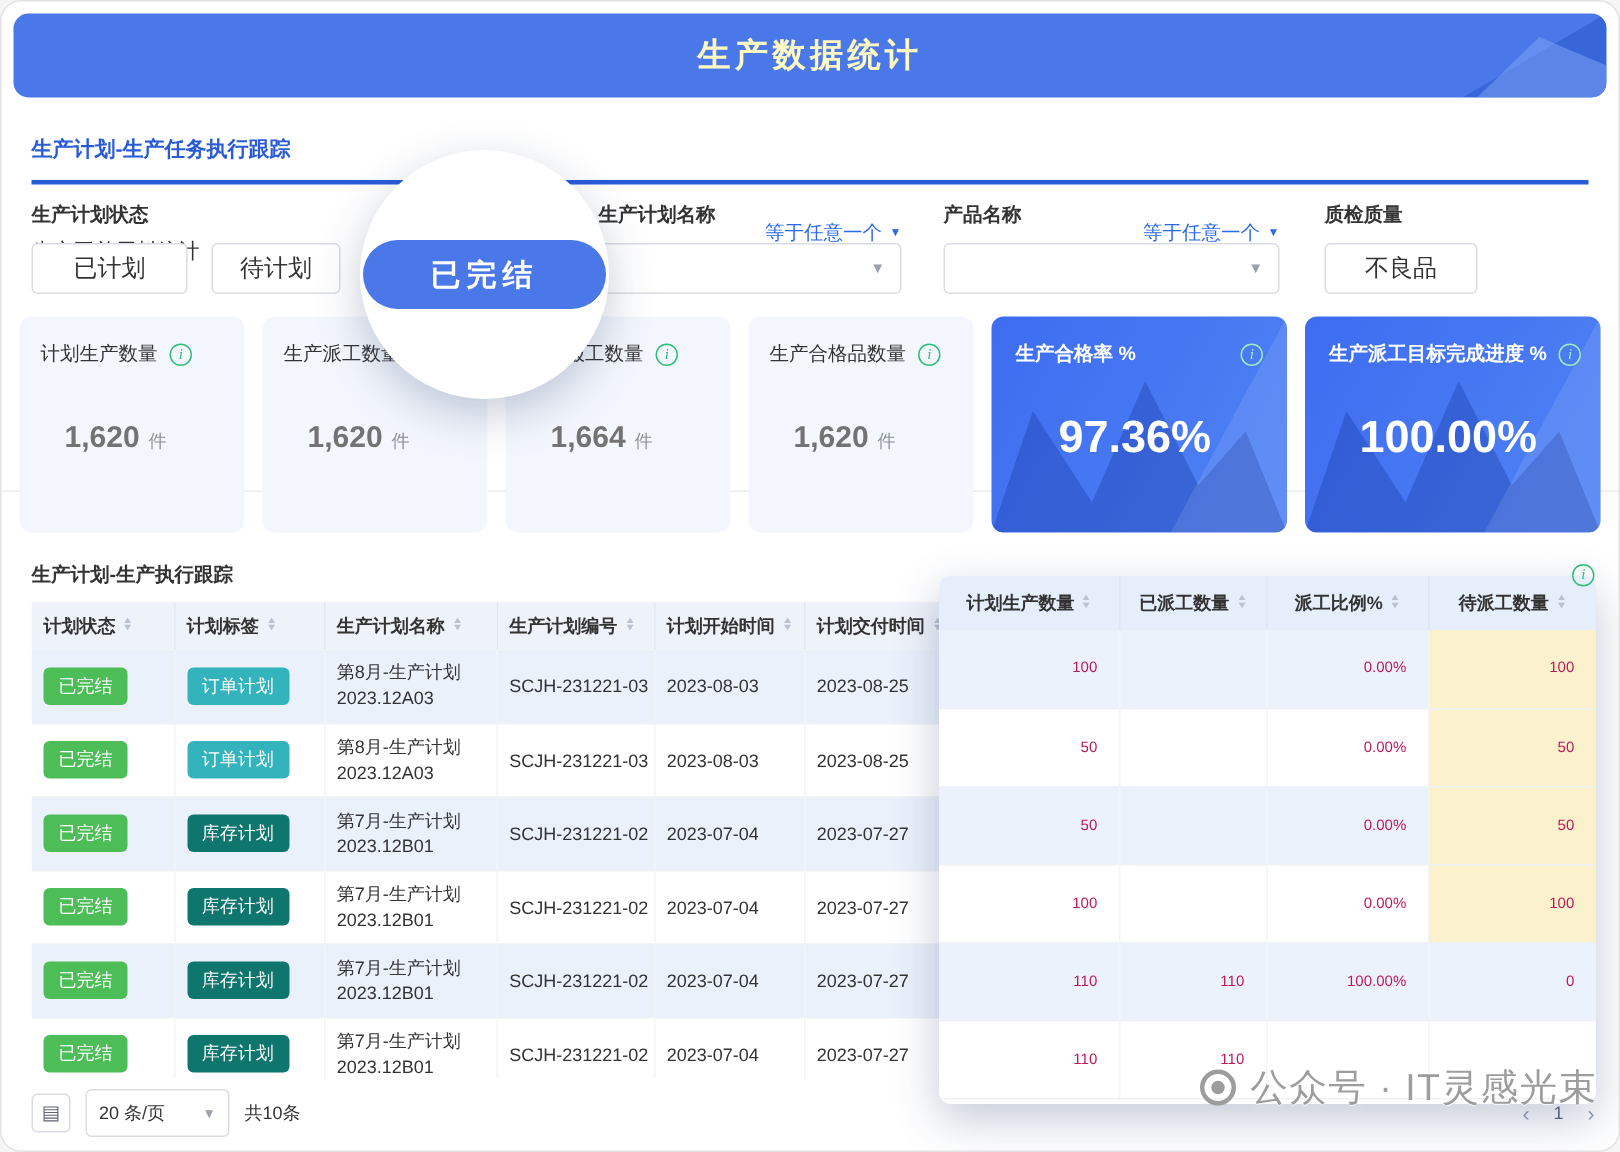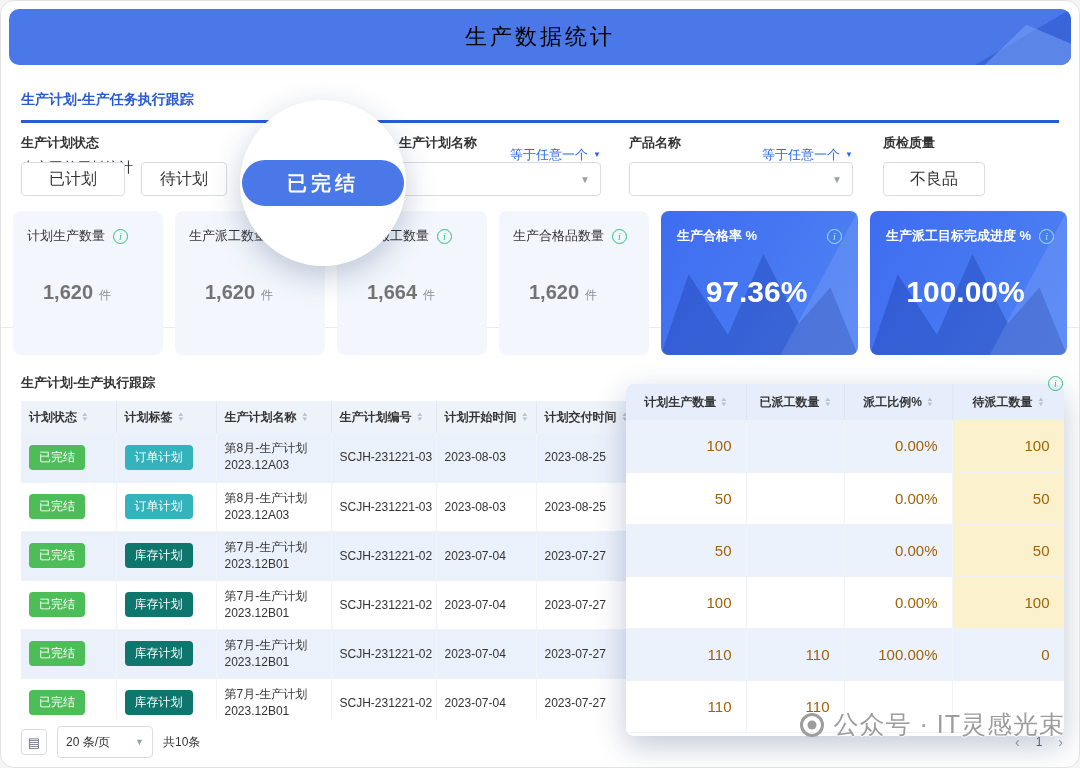--- a/index.html
+++ b/index.html
@@ -6,21 +6,21 @@
   html,body { background:#f5f5f5; }
   body { font-family:"Liberation Sans","DejaVu Sans",sans-serif; width:1080px; height:768px; }
 
   .page { position:relative; width:1080px; height:768px; background:#fff;
           border:1px solid #e2e2e2; border-radius:14px; overflow:hidden; }
 
   
   .app-header { position:absolute; left:8px; top:8px; right:8px; height:56px;
                 background:#4a78e8; border-radius:10px; display:flex; align-items:center;
                 justify-content:center; overflow:hidden; }
-  .app-header h1 { color:#000000; font-size:22px; font-weight:normal; letter-spacing:3px; }
+  .app-header h1 { color:#fef9c3; font-size:22px; font-weight:bold; letter-spacing:3px; }
   .header-deco { position:absolute; right:0; top:0; bottom:0; width:160px; pointer-events:none; }
   .header-deco .p1 { position:absolute; inset:0; background:#3561d4;
                      clip-path:polygon(100% 0, 40% 100%, 100% 100%); opacity:.85; }
   .header-deco .p2 { position:absolute; inset:0; background:#7aa0f6;
                      clip-path:polygon(72% 28%, 100% 62%, 100% 100%, 46% 100%); opacity:.55; }
 
   
   .tabs { position:absolute; top:84px; left:0; right:0; display:flex; gap:36px;
           padding:6px 20px 0; border-bottom:1px solid #e9ebf0;flex-direction:column; }
   .tab { font-size:14px; color:#333; padding-bottom:11px; border-bottom:3px solid transparent;
@@ -105,21 +105,21 @@
   .badge { display:inline-block; padding:4px 10px; border-radius:4px; color:#fff; font-size:12px; }
   .badge.green { background:#4cbd57; }
   .badge.teal { background:#33b3bb; }
   .badge.orange { background:#0f766e; }
 
   
   .overlay { position:absolute; left:625px; top:383px; width:438px; height:352px; background:#fff;
              border-radius:8px; box-shadow:0 10px 30px rgba(40,60,110,.28); overflow:hidden; z-index:5; }
   .ov-table { width:438px; }
   .ov-table thead th { height:36px; background:#e7eefb; text-align:center; border-right:1px solid #dde6f4; }
-  .ov-table tbody td { height:52px; text-align:right; padding:0 14px; font-size:15px; color:#a16207;
+  .ov-table tbody td { height:52px; text-align:right; padding:0 14px; font-size:10px; color:#be185d;
              border-bottom:1px solid #eef1f6; border-right:1px solid #f1f4f9; }
   .ov-table tbody tr:nth-child(odd) { background:#ecf2fc; }
   .ov-table td.hl { background:#fbf2cd; }
 
   
   .footer { position:absolute; left:20px; right:16px; bottom:10px; height:30px;
             display:flex; align-items:center; gap:10px; }
   .pg-icon { width:26px; height:26px; border:1px solid #d9dce3; border-radius:4px;
              display:flex; align-items:center; justify-content:center; color:#5f6775;
              font-size:13px; cursor:pointer; background:#fff; }

